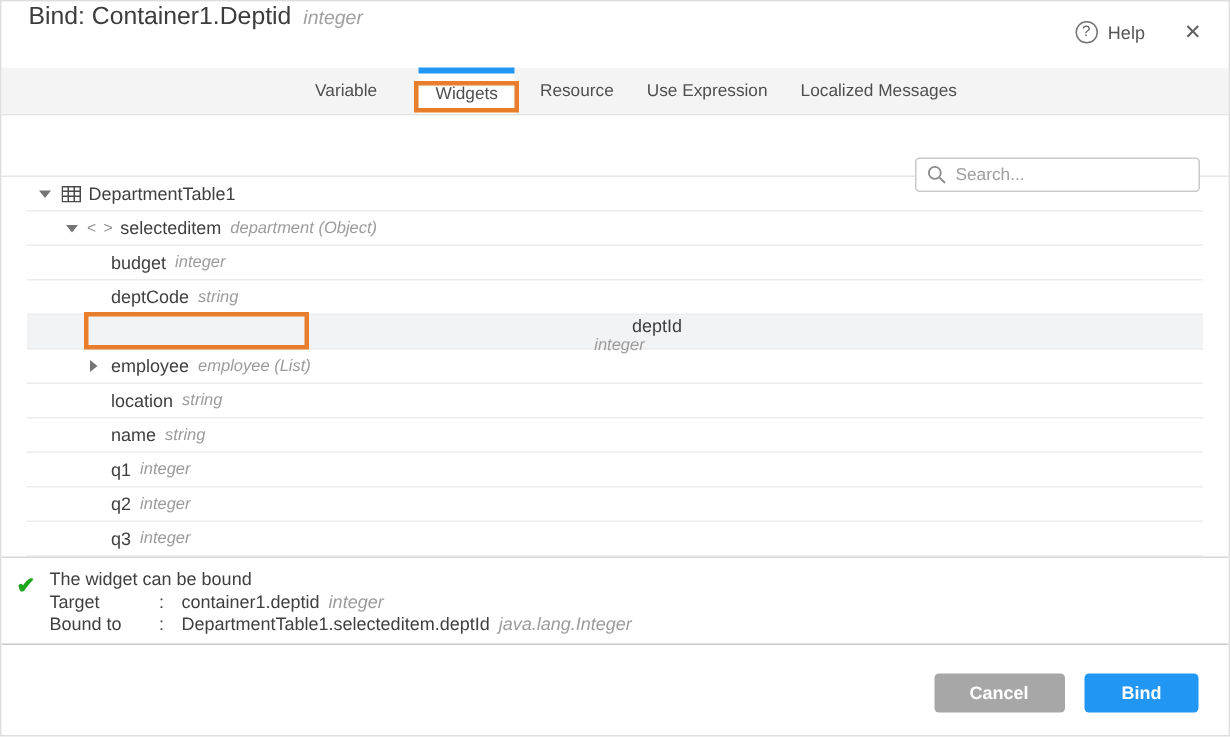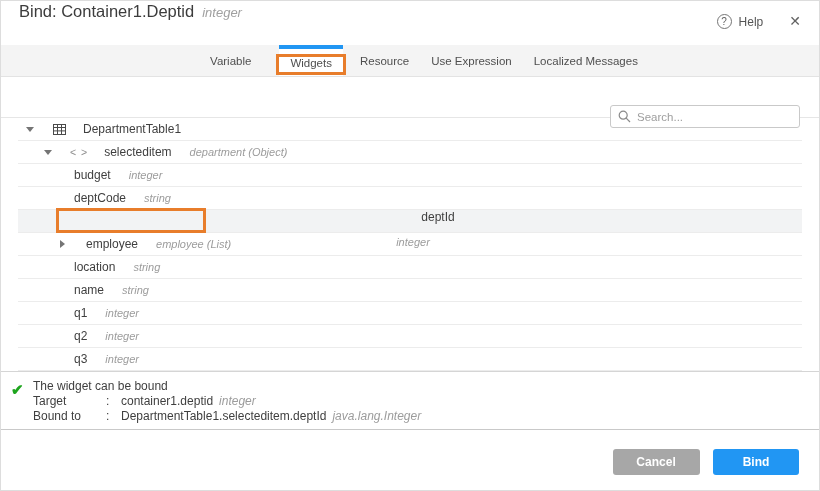--- a/index.html
+++ b/index.html
@@ -48,21 +48,21 @@
     padding:0 6px 0 26px; font-size:11.5px; color:#555; outline:none;
     font-family:"Liberation Sans", sans-serif; background:#fff;
   }
   .search-input::placeholder { color:#9e9e9e; }
   .search-icon { position:absolute; left:8px; top:5px; width:13px; height:13px; }
 
   
   .tree { height:254px; padding:0 17px; border-bottom:1px solid #d5d5d5; background:#fff; }
   .tree-row {
     position:relative; display:flex; align-items:center; height:23px;
-    border-bottom:1px solid #ececec; cursor:pointer;gap:12px;
+    border-bottom:1px solid #ececec; cursor:pointer;
   }
   .tree-row.selected { background:#f2f3f4;flex-direction:column; }
   .row-label { font-size:12px; color:#3f3f3f; white-space:nowrap; }
   .row-type { font-size:11px; color:#9c9c9c; font-style:italic; margin-left:6px; white-space:nowrap; }
   .caret-down {
     width:0; height:0; border-left:4px solid transparent; border-right:4px solid transparent;
     border-top:5px solid #757575; flex:0 0 auto;
   }
   .caret-right {
     width:0; height:0; border-top:4px solid transparent; border-bottom:4px solid transparent;
@@ -87,21 +87,21 @@
   .s-type { font-style:italic; color:#9c9c9c; margin-left:6px; }
 
   
   .footer { height:60px; background:#fff; text-align:right; padding:19px 20px 0 0; }
   .btn {
     display:inline-block; height:26px; border:none; border-radius:3px;
     font-size:12px; font-weight:bold; color:#fff; cursor:pointer;
     font-family:"Liberation Sans", sans-serif; vertical-align:top;
   }
   .btn-cancel { width:87px; background:#a7a7a7; }
-  .btn-bind { width:86px; background:#2196f3; margin-left:9px; }
+  .btn-bind { width:76px; background:#2196f3; margin-left:9px; }
 </style>
 </head>
 <body>
 
 <div class="dialog">
 
   <div class="header">
     <div class="title-wrap">
       <span class="title">Bind: Container1.Deptid</span><span class="title-type">integer</span>
     </div>

